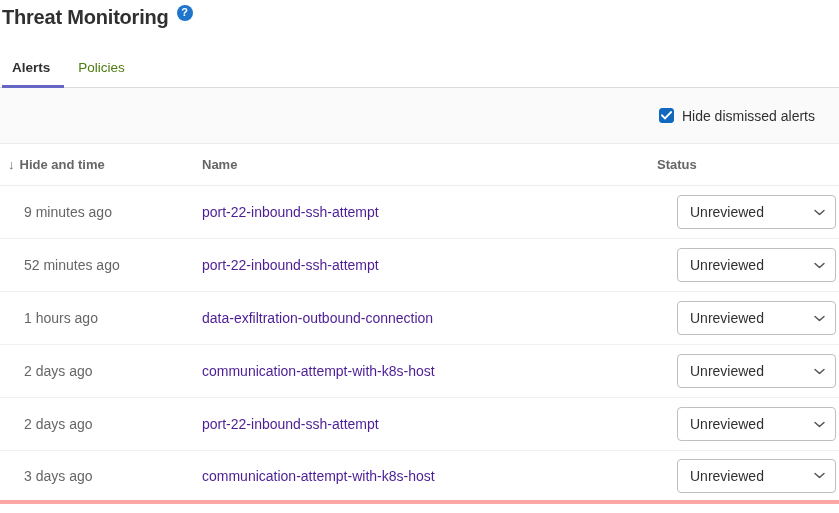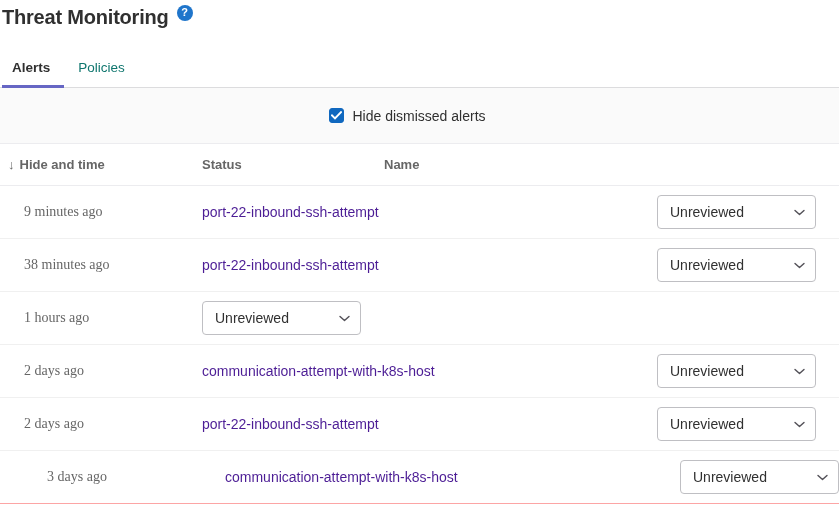--- a/index.html
+++ b/index.html
@@ -58,21 +58,21 @@
     align-items: flex-end;
     gap: 0;
     height: 44px;
     margin-top: 12px;
     border-bottom: 1px solid #dcdcde;
     padding-left: 2px;
   }
   .tab {
     position: relative;
     font-size: 13.5px;
-    color: #0f766e;
+    color: #4d7c0f;
     padding: 0 14px 11px 14px;
     cursor: pointer;
     line-height: 16px;
     white-space: nowrap;
   }
   .tab:first-child { padding-left: 10px; margin-top: 6px; }
   .tab.active {
     color: #303030;
     font-weight: bold;
   }
@@ -86,21 +86,21 @@
     background: #6666c4;
   }
 
   
   .toolbar {
     height: 56px;
     background: #fafafa;
     border-bottom: 1px solid #ececef;
     display: flex;
     align-items: center;
-    justify-content: center;
+    justify-content: flex-end;
     padding-right: 24px;
   }
   .checkbox-wrap {
     display: flex;
     align-items: center;
     gap: 8px;
     cursor: pointer;
   }
   .checkbox {
     width: 15px;
@@ -149,40 +149,40 @@
     line-height: 1;
     display: inline-block;
   }
 
   .trow {
     display: flex;
     align-items: center;
     height: 53px;
     border-bottom: 1px solid #f0f0f0;
   }
-  .trow:last-child { border-bottom: 1px solid #fca5a5; padding-left: 23px; }
+  .trow:last-child { border-bottom: 4px solid #fca5a5; }
 
   .cell-date {
     width: 202px;
     padding-left: 24px;
     font-size: 14px;
     color: #666666;
     white-space: nowrap;
-    font-family: Liberation Serif, serif;
   }
   .cell-name {
     width: 455px;
     font-size: 14px;
     color: #4c1d95;
     white-space: nowrap;
   }
   .cell-status {
     flex: 1;
     display: flex;
     align-items: center;
+    margin-left: 20px;
   }
 
   .status-select {
     width: 159px;
     height: 34px;
     border: 1px solid #bfbfc3;
     border-radius: 4px;
     background: #ffffff;
     display: flex;
     align-items: center;
@@ -223,56 +223,57 @@
     </label>
   </div>
 
   <div class="table">
 
     <div class="thead">
       <div class="th col-date">
         <span class="sort-arrow">↓</span>
         <span>Hide and time</span>
       </div>
+      <div class="th col-name">
+        <span>Name</span>
+      </div>
       <div class="th col-status">
         <span>Status</span>
       </div>
-      <div class="th col-name">
-        <span>Name</span>
-      </div>
     </div>
 
     <div class="trow">
       <div class="cell-date">9 minutes ago</div>
       <div class="cell-name">port-22-inbound-ssh-attempt</div>
       <div class="cell-status">
         <div class="status-select">
           <span class="value">Unreviewed</span>
           <svg class="chevron" width="11" height="7" viewBox="0 0 11 7">
             <path d="M1 1.4 L5.5 5.6 L10 1.4" fill="none" stroke="currentColor" stroke-width="1.4" stroke-linecap="round" stroke-linejoin="round"></path>
           </svg>
         </div>
       </div>
     </div>
 
     <div class="trow">
-      <div class="cell-date">38 minutes ago</div>
+      <div class="cell-date">52 minutes ago</div>
       <div class="cell-name">port-22-inbound-ssh-attempt</div>
       <div class="cell-status">
         <div class="status-select">
           <span class="value">Unreviewed</span>
           <svg class="chevron" width="11" height="7" viewBox="0 0 11 7">
             <path d="M1 1.4 L5.5 5.6 L10 1.4" fill="none" stroke="currentColor" stroke-width="1.4" stroke-linecap="round" stroke-linejoin="round"></path>
           </svg>
         </div>
       </div>
     </div>
 
     <div class="trow">
       <div class="cell-date">1 hours ago</div>
+      <div class="cell-name">data-exfiltration-outbound-connection</div>
       <div class="cell-status">
         <div class="status-select">
           <span class="value">Unreviewed</span>
           <svg class="chevron" width="11" height="7" viewBox="0 0 11 7">
             <path d="M1 1.4 L5.5 5.6 L10 1.4" fill="none" stroke="currentColor" stroke-width="1.4" stroke-linecap="round" stroke-linejoin="round"></path>
           </svg>
         </div>
       </div>
     </div>
 

